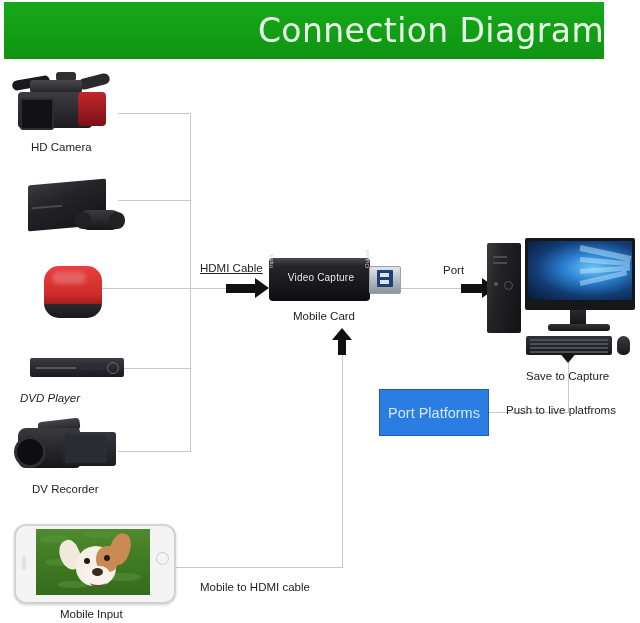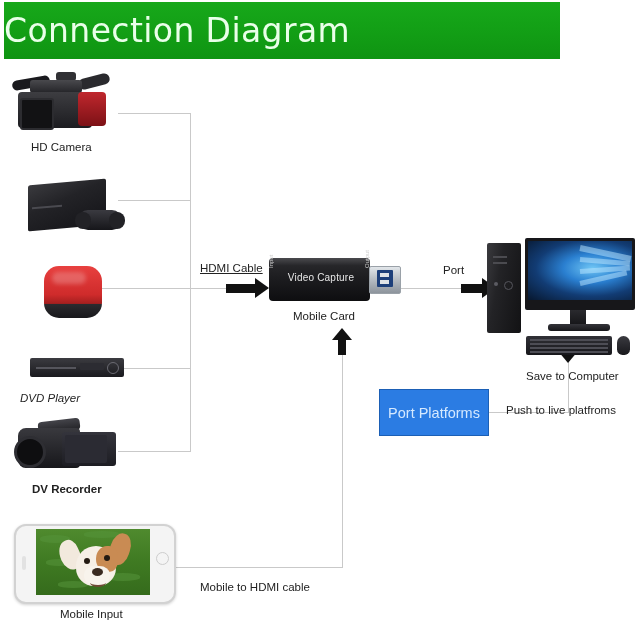--- a/index.html
+++ b/index.html
@@ -1,22 +1,22 @@
 <!DOCTYPE html>
 <html><head>
 <meta charset="utf-8">
 <style>
   html,body{margin:0;padding:0;background:#ffffff;}
   body{width:640px;height:623px;position:relative;overflow:hidden;
        font-family:"Liberation Sans",sans-serif;color:#1b1b1b;}
 
   
-  #banner{position:absolute;left:4px;top:2px;width:556px;height:57px;
+  #banner{position:absolute;left:4px;top:2px;width:600px;height:57px;
           background:linear-gradient(180deg,#17a81a 0%,#13a016 45%,#0f9412 100%);
-          display:flex;align-items:center;justify-content:flex-start;}
+          display:flex;align-items:center;justify-content:flex-end;}
   #banner-title{color:#e9ffe9;font-size:33px;letter-spacing:.4px;
           font-family:"DejaVu Sans",sans-serif;font-weight:400;}
 
   
   .cap{position:absolute;font-size:11.5px;color:#222;white-space:nowrap;}
   .line{position:absolute;background:#c9c9c9;}
   .hline{height:1px;}
   .vline{width:1px;}
   .dev{position:absolute;}
 
@@ -224,21 +224,21 @@
   <div id="dvd-knob"></div>
 </div>
 <div class="cap" style="left:20px;top:392px;font-style:italic;">DVD Player</div>
 
 <div class="dev">
   <div id="dv-top"></div>
   <div id="dv-body"></div>
   <div id="dv-screen"></div>
   <div id="dv-lens"></div>
 </div>
-<div class="cap" style="left:32px;top:483px;font-weight:bold;">DV Recorder</div>
+<div class="cap" style="left:32px;top:483px;">DV Recorder</div>
 
 <div class="dev">
   <div id="phone"></div>
   <div id="phone-screen">
     <div class="grass" style="left:4px;top:6px;width:30px;height:8px;"></div>
     <div class="grass" style="left:48px;top:2px;width:36px;height:7px;"></div>
     <div class="grass" style="left:10px;top:30px;width:26px;height:7px;"></div>
     <div class="grass" style="left:70px;top:44px;width:34px;height:8px;"></div>
     <div class="grass" style="left:22px;top:52px;width:30px;height:7px;"></div>
   </div>
@@ -289,15 +289,15 @@
   </div>
   <div id="mouse"></div>
 </div>
 
 <div id="live-box">
   <span id="live-label">Port Platforms</span>
 </div>
 
 <div class="cap" style="left:200px;top:262px;text-decoration:underline;">HDMI Cable</div>
 <div class="cap" style="left:443px;top:264px;">Port</div>
-<div class="cap" style="left:526px;top:370px;">Save to Computer</div>
+<div class="cap" style="left:526px;top:370px;">Save to Capture</div>
 <div class="cap" style="left:506px;top:404px;">Push to live platfroms</div>
 <div class="cap" style="left:200px;top:581px;">Mobile to HDMI cable</div>
 
 </body></html>

